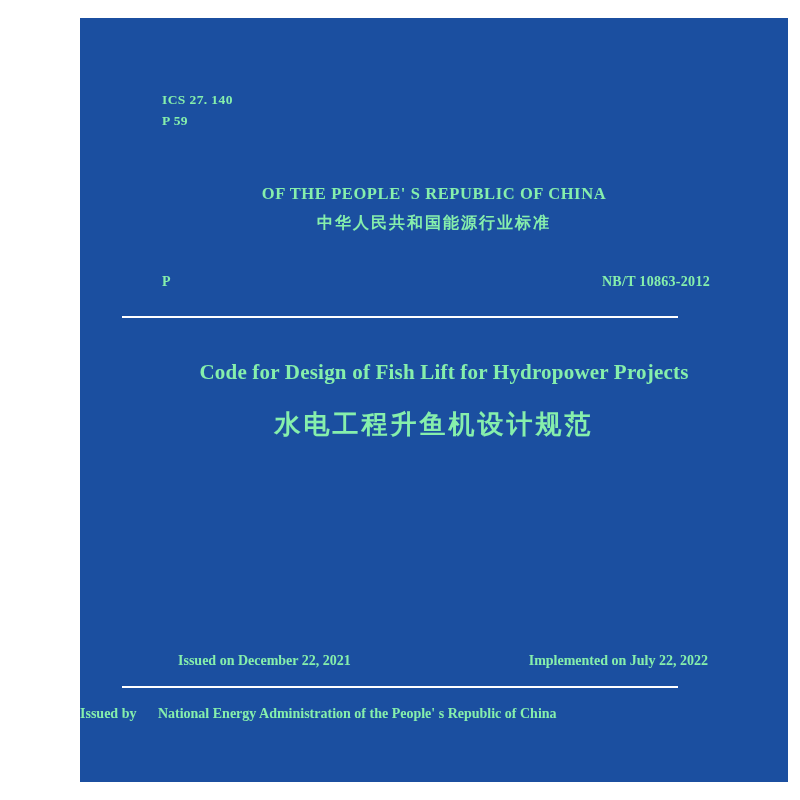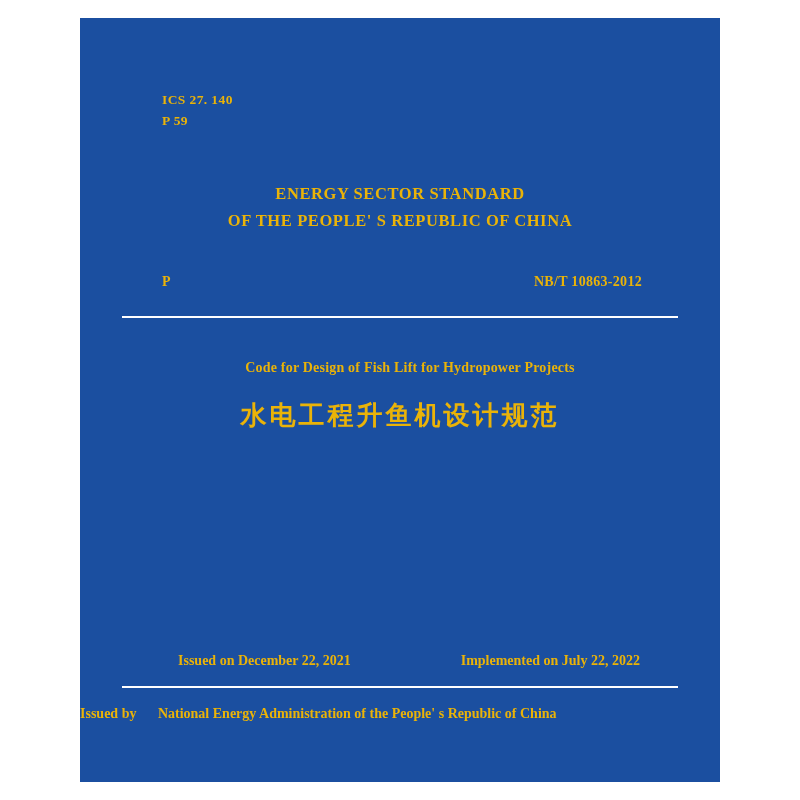--- a/index.html
+++ b/index.html
@@ -16,24 +16,24 @@
     position: relative;
     width: 800px;
     height: 800px;
     background: #ffffff;
     overflow: hidden;
   }
   .cover {
     position: absolute;
     left: 80px;
     top: 18px;
-    width: 640px;
+    width: 708px;
     height: 764px;
     background: #1b4fa0;
-    color: #eab308;
+    color: #86efac;
     box-sizing: border-box;
   }
   
   .top-block {
     position: absolute;
     left: 0;
     top: 0;
     width: 100%;
     height: 140px;
   }
@@ -112,21 +112,21 @@
   .rule-bottom { top: 668px; }
   
   .title-block {
     position: absolute;
     left: 0;
     top: 340px;
     width: 100%;
     text-align: center;
   }
   .title-en {
-    font-size: 14px;
+    font-size: 21px;
     font-weight: bold;
     letter-spacing: 0.2px;
     line-height: 1.4;
     margin-left: 20px;
   }
   .title-cn {
     margin-top: 20px;
     font-size: 26px;
     font-weight: bold;
     letter-spacing: 3px;
@@ -170,22 +170,22 @@
   <div class="cover">
 
     <div class="top-block">
       <div class="ics-group">
         <div class="ics-line">ICS 27. 140</div>
         <div class="ics-line">P 59</div>
       </div>
     </div>
 
     <div class="std-head">
-      <div class="en1">ENERGY SECTOR STANDARD</div>
       <div class="en2">OF THE PEOPLE' S REPUBLIC OF CHINA</div>
+      <div class="cn">中华人民共和国能源行业标准</div>
     </div>
 
     <div class="code-row">
       <div class="left">P</div>
       <div class="right">NB/T 10863-2012</div>
     </div>
 
     <div class="rule rule-top"></div>
 
     <div class="title-block">

